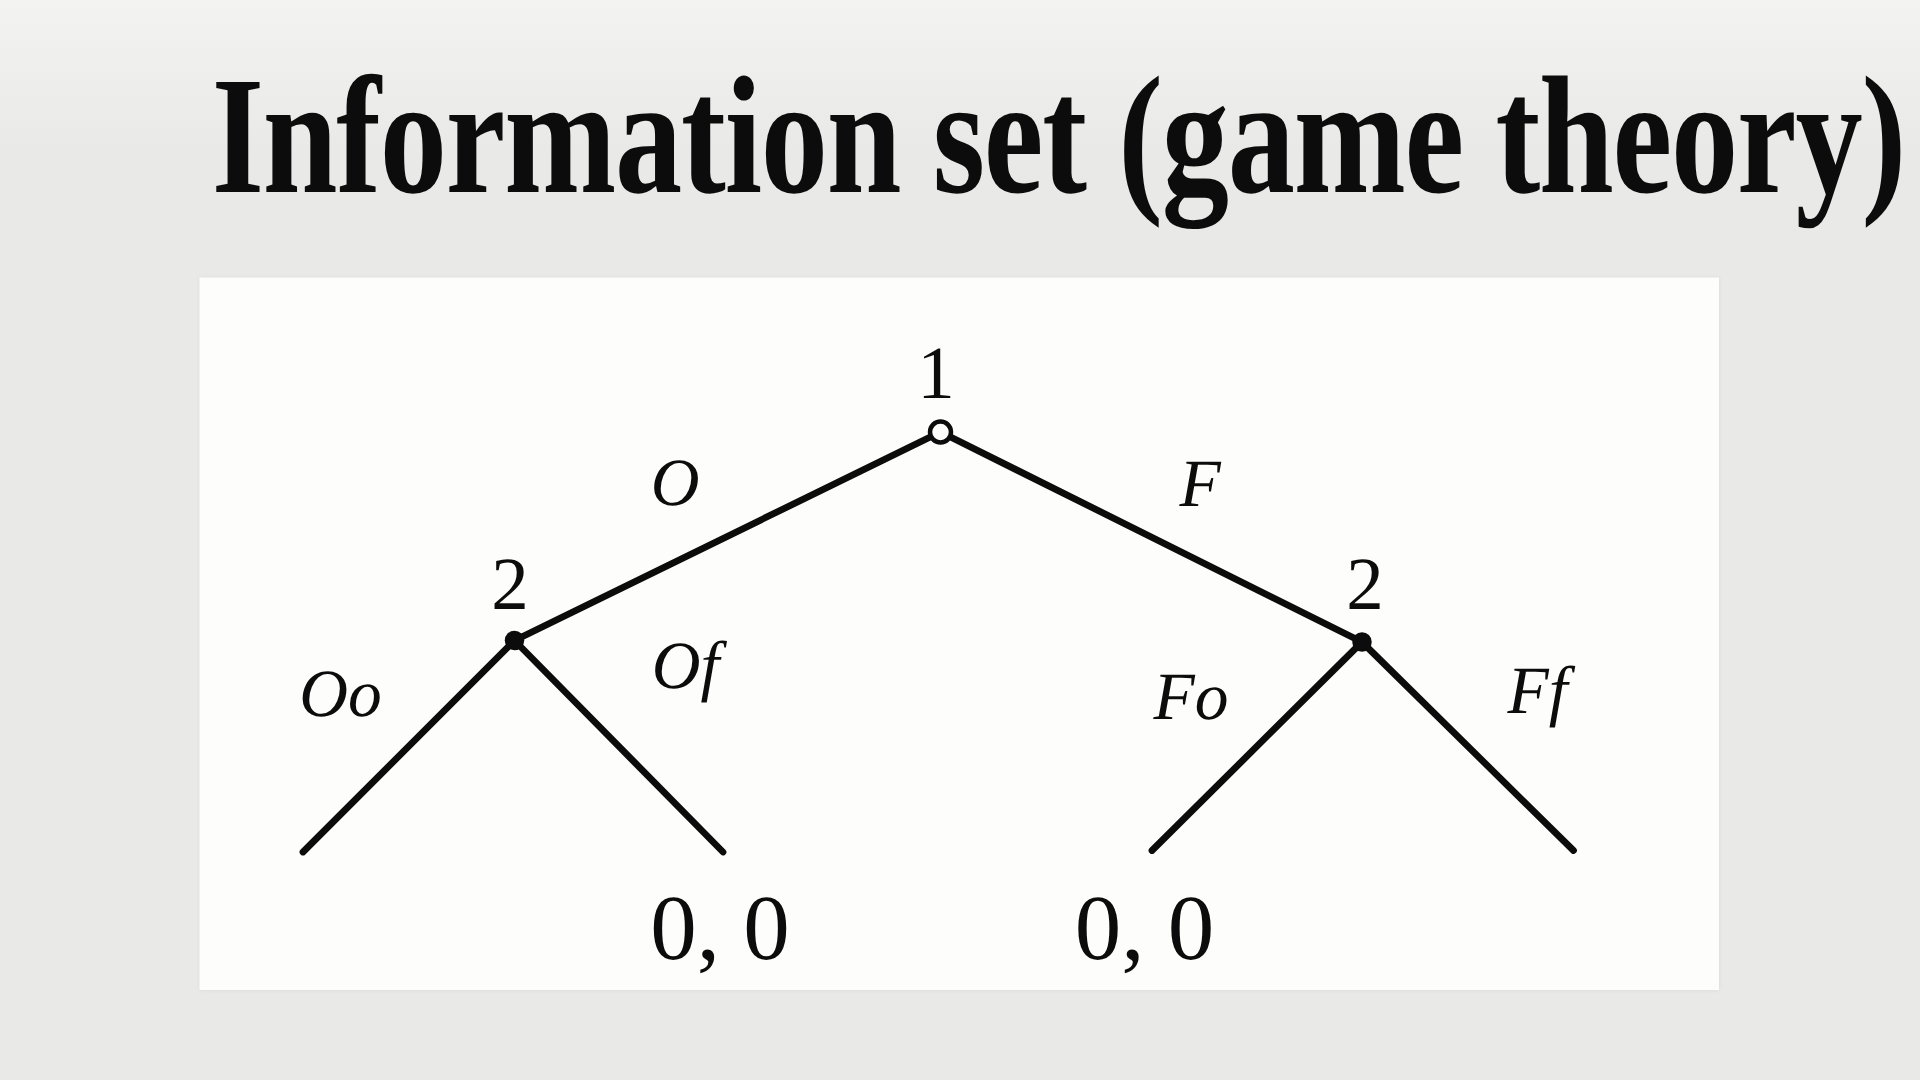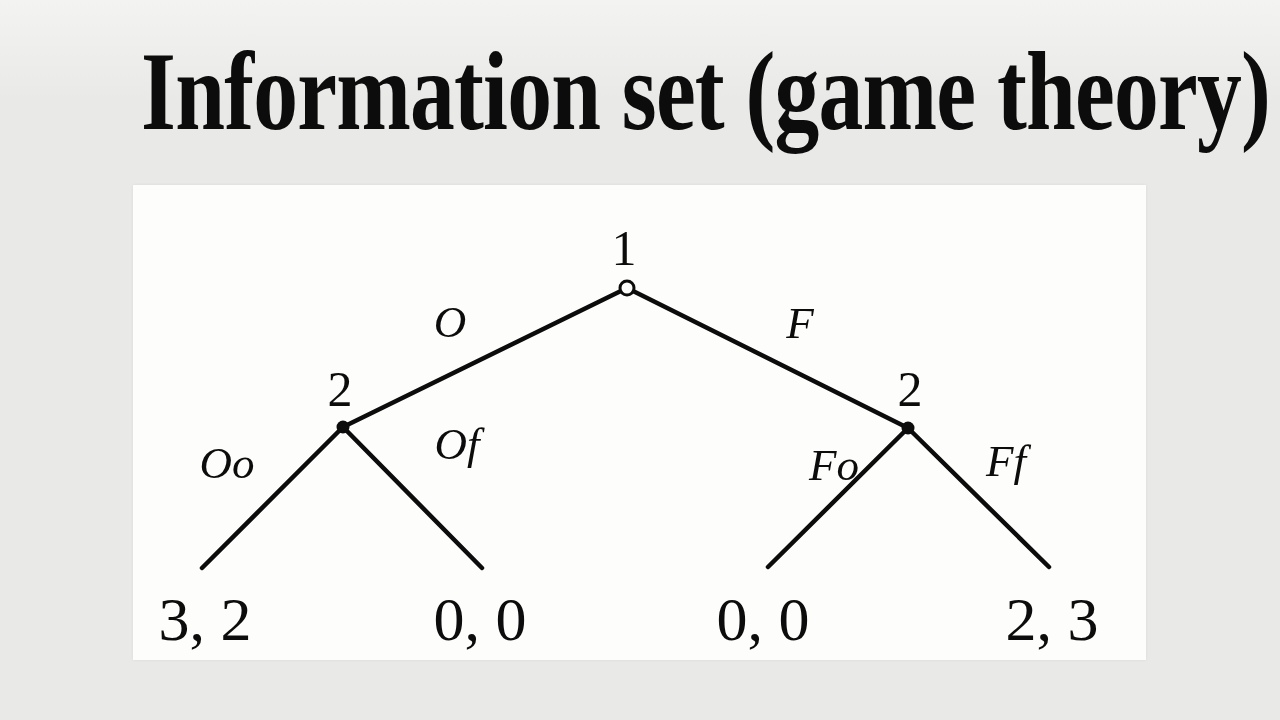--- a/index.html
+++ b/index.html
@@ -74,24 +74,22 @@
     </svg>
 
     <div class="lbl node-lbl" style="left:491px;top:63px;">1</div>
     <div class="lbl node-lbl" style="left:207px;top:204px;">2</div>
     <div class="lbl node-lbl" style="left:777px;top:204px;">2</div>
 
     <div class="lbl branch-lbl" style="left:317px;top:137px;">O</div>
     <div class="lbl branch-lbl" style="left:667px;top:138px;">F</div>
     <div class="lbl branch-lbl" style="left:94px;top:278px;">Oo</div>
     <div class="lbl branch-lbl" style="left:324px;top:259px;">Of</div>
-    <div class="lbl branch-lbl" style="left:661px;top:280px;margin-left:40px;">Fo</div>
-    <div class="lbl branch-lbl" style="left:873px;top:276px;">Ff</div>
+    <div class="lbl branch-lbl" style="left:661px;top:280px;">Fo</div>
+    <div class="lbl branch-lbl" style="left:892px;top:276px;">Ff</div>
 
-    <div class="lbl payoff-lbl" style="left:72px;top:434px;">3, 2</div>
     <div class="lbl payoff-lbl" style="left:347px;top:434px;">0, 0</div>
     <div class="lbl payoff-lbl" style="left:630px;top:434px;">0, 0</div>
-    <div class="lbl payoff-lbl" style="left:919px;top:434px;">2, 3</div>
 
   </div>
 
 
 </div>
 
 </body></html>

